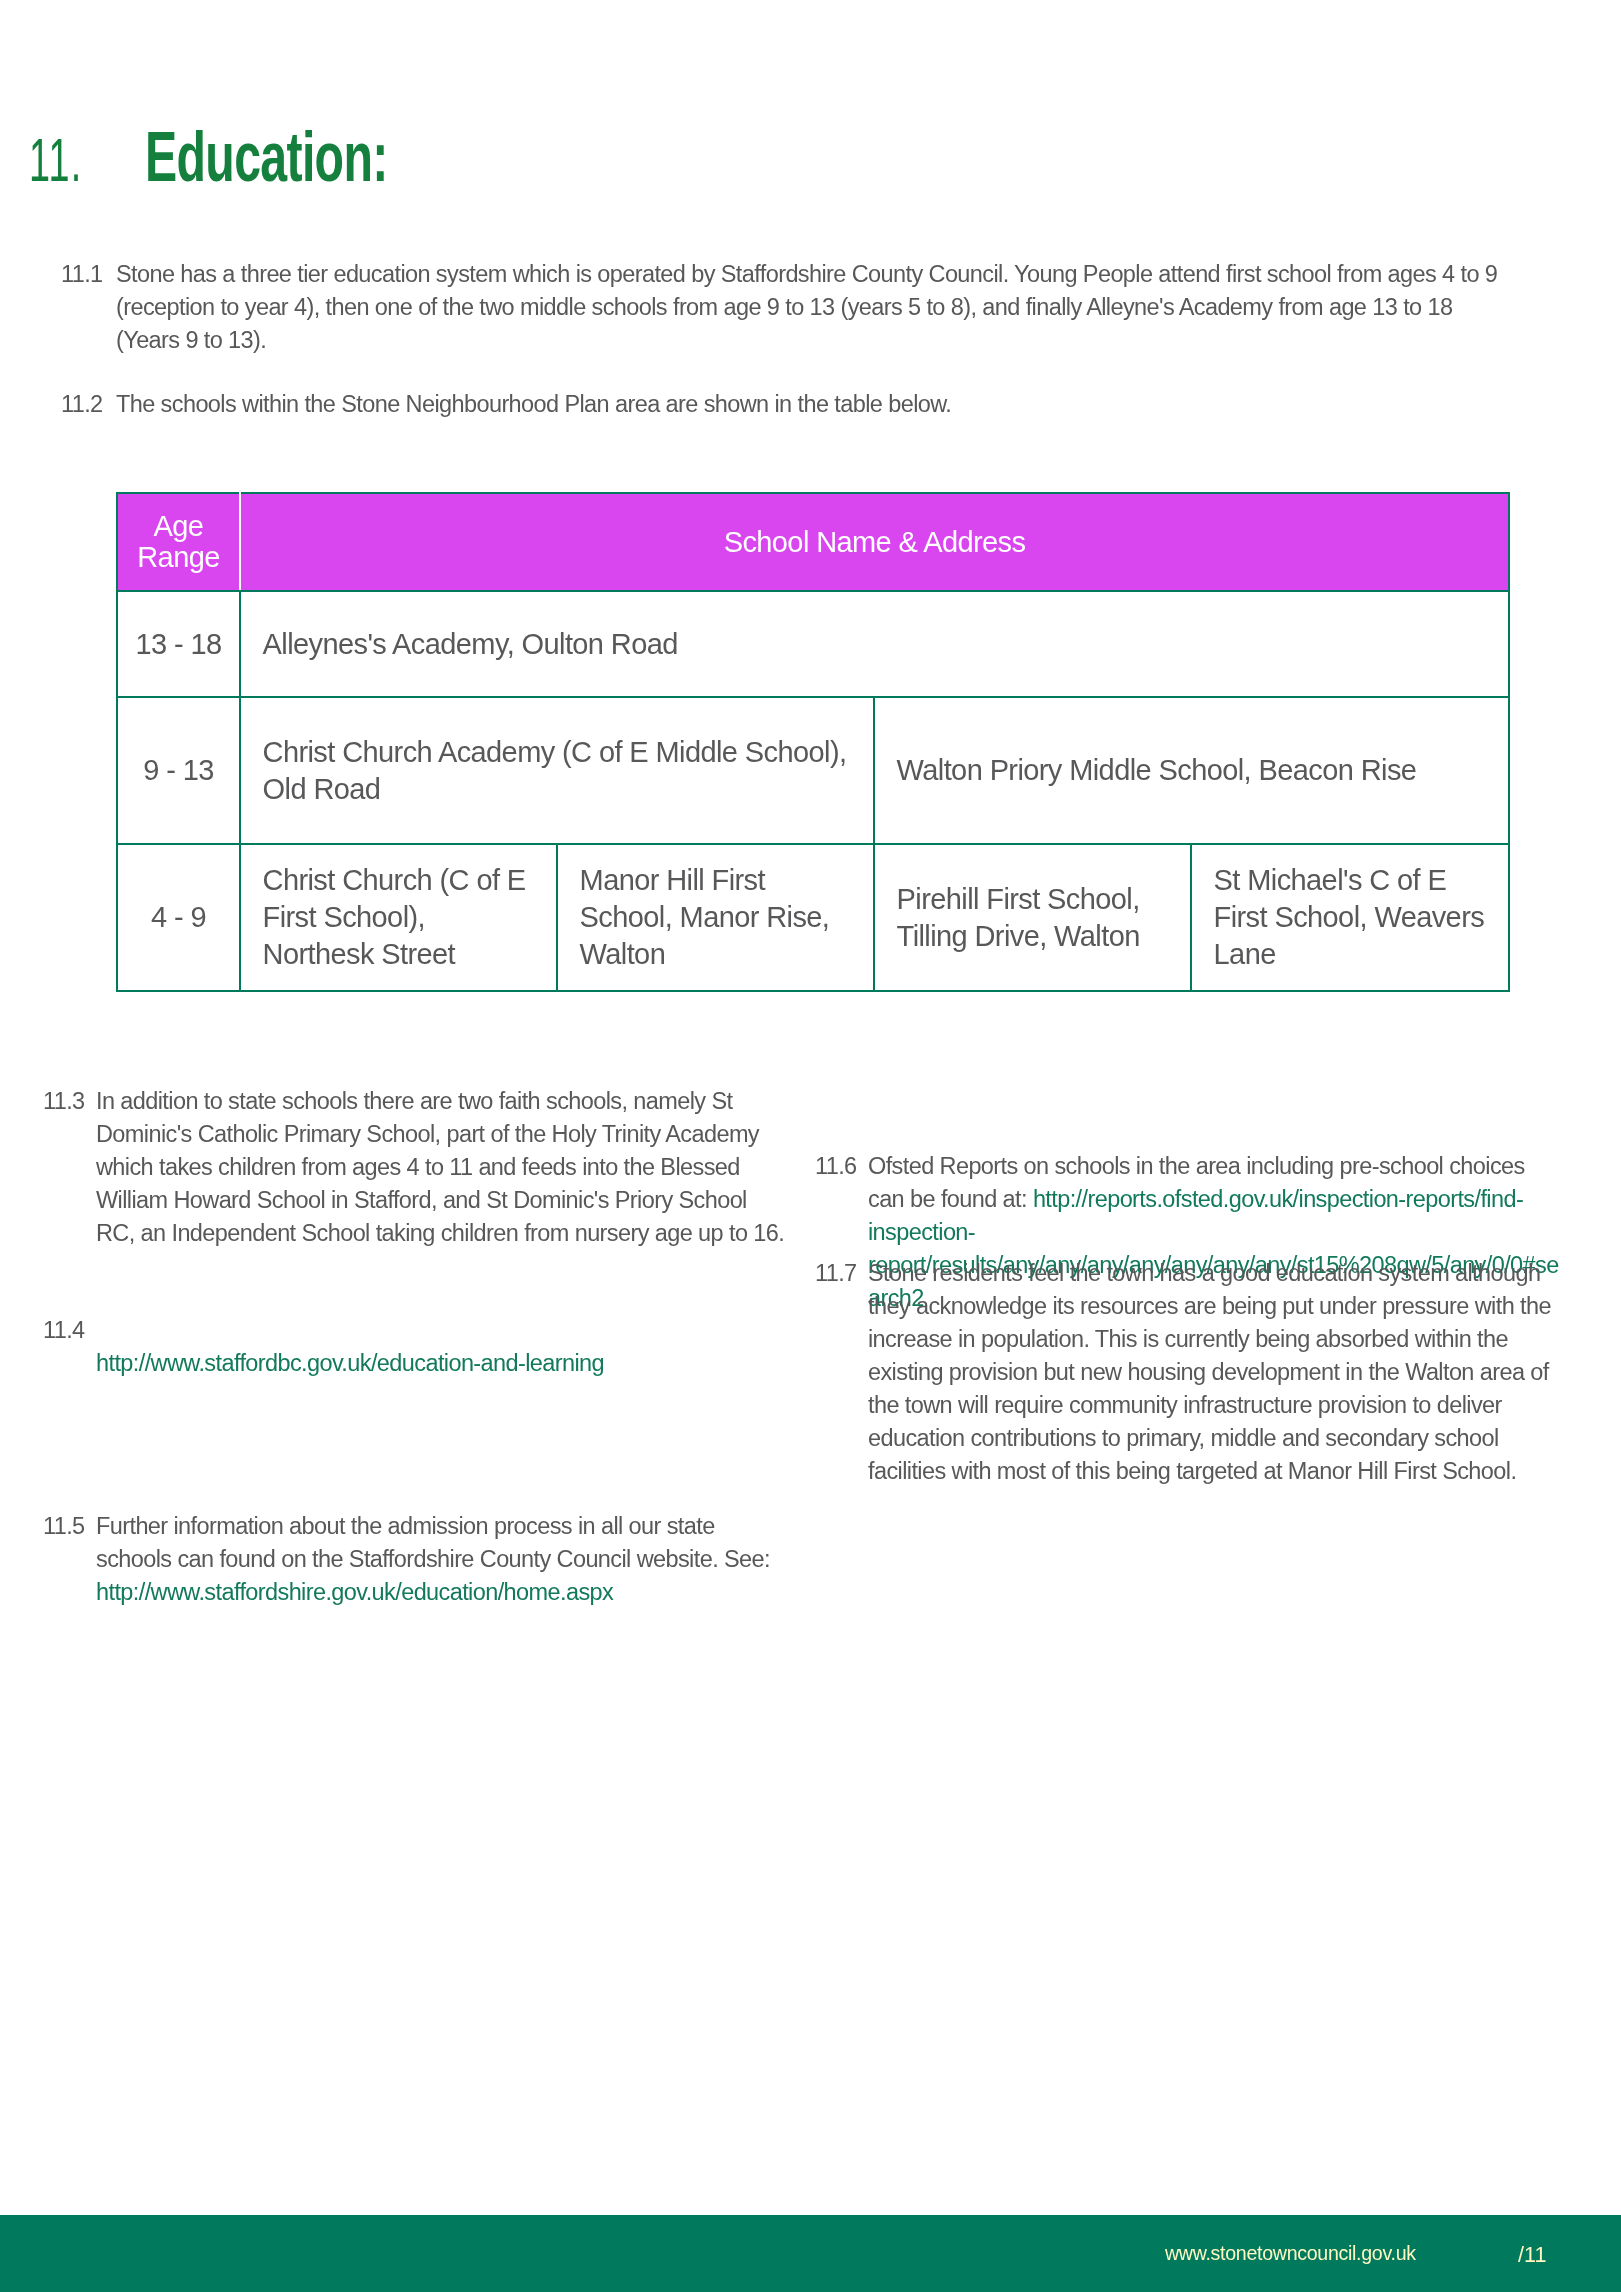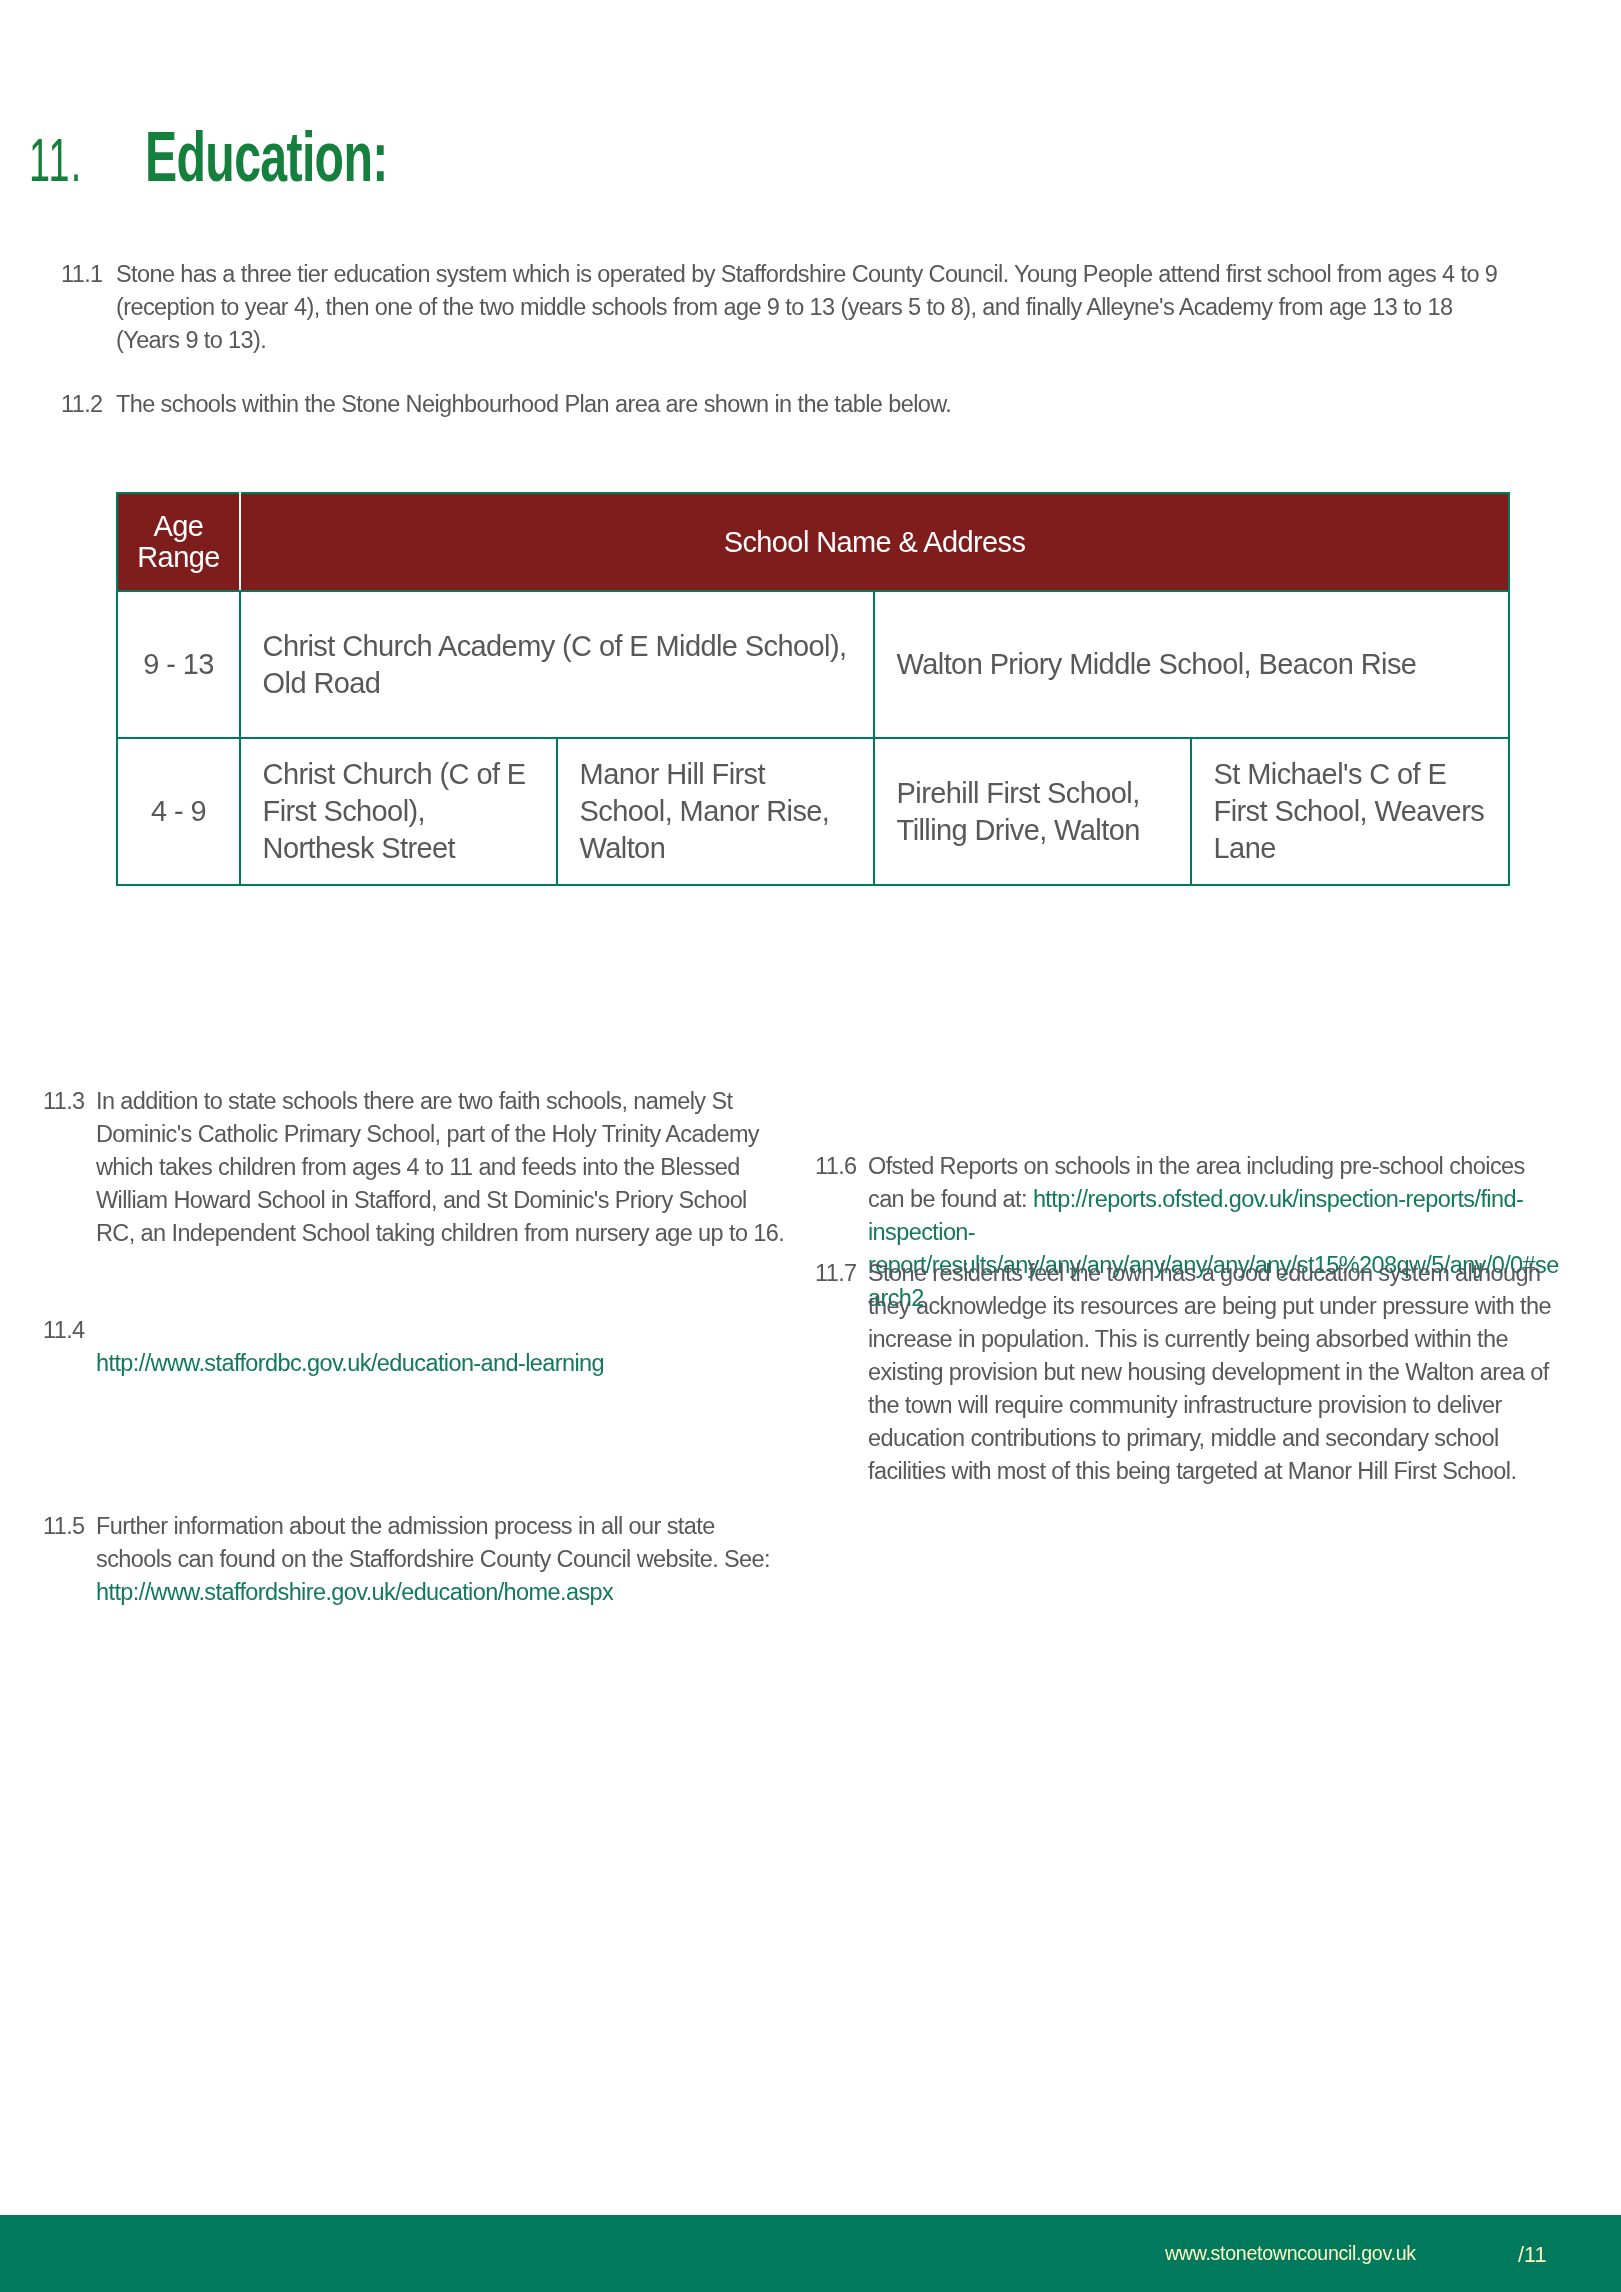--- a/index.html
+++ b/index.html
@@ -48,21 +48,21 @@
     table.schools {
       position: absolute; left: 116px; top: 492px;
       width: 1390px; border-collapse: collapse; table-layout: fixed;
       font-size: 29px; color: #58585a; letter-spacing: -0.6px;
     }
     table.schools td, table.schools th {
       border: 2.9px solid #00795c; padding: 0 21.6px; vertical-align: middle;
       line-height: 37px;
     }
     table.schools th {
-      background: #7f1d1d; color: #ffffff; font-weight: normal;
+      background: #d946ef; color: #ffffff; font-weight: normal;
       height: 96px; border-color: #00795c;
     }
     table.schools th.age-h { border-right: 2.9px solid #ffffff; line-height: 31px; padding: 0 3.9px; }
     table.schools td.age { text-align: center; padding: 0 3.9px; }
     table.schools tr.r1 td { height: 104px; }
     table.schools tr.r2 td { height: 145px; }
     table.schools tr.r3 td { height: 145px; }
 
     .footer {
       position: absolute; left: 0; top: 2215px; width: 1621px; height: 94px;
@@ -94,20 +94,24 @@
     <col style="width:123px">
     <col style="width:317px">
     <col style="width:317px">
     <col style="width:317px">
     <col style="width:318px">
   </colgroup>
   <tbody>
       <tr>
     <th class="age-h">Age Range</th>
     <th colspan="4">School Name &amp; Address</th>
+  </tr>
+  <tr class="r1">
+    <td class="age">13 - 18</td>
+    <td colspan="4">Alleynes's Academy, Oulton Road</td>
   </tr>
   <tr class="r2">
     <td class="age">9 - 13</td>
     <td colspan="2">Christ Church Academy (C of E Middle School), Old Road</td>
     <td colspan="2">Walton Priory Middle School, Beacon Rise</td>
   </tr>
   <tr class="r3">
     <td class="age">4 - 9</td>
     <td>Christ Church (C of E First School), Northesk Street</td>
     <td>Manor Hill First School, Manor Rise, Walton</td>

